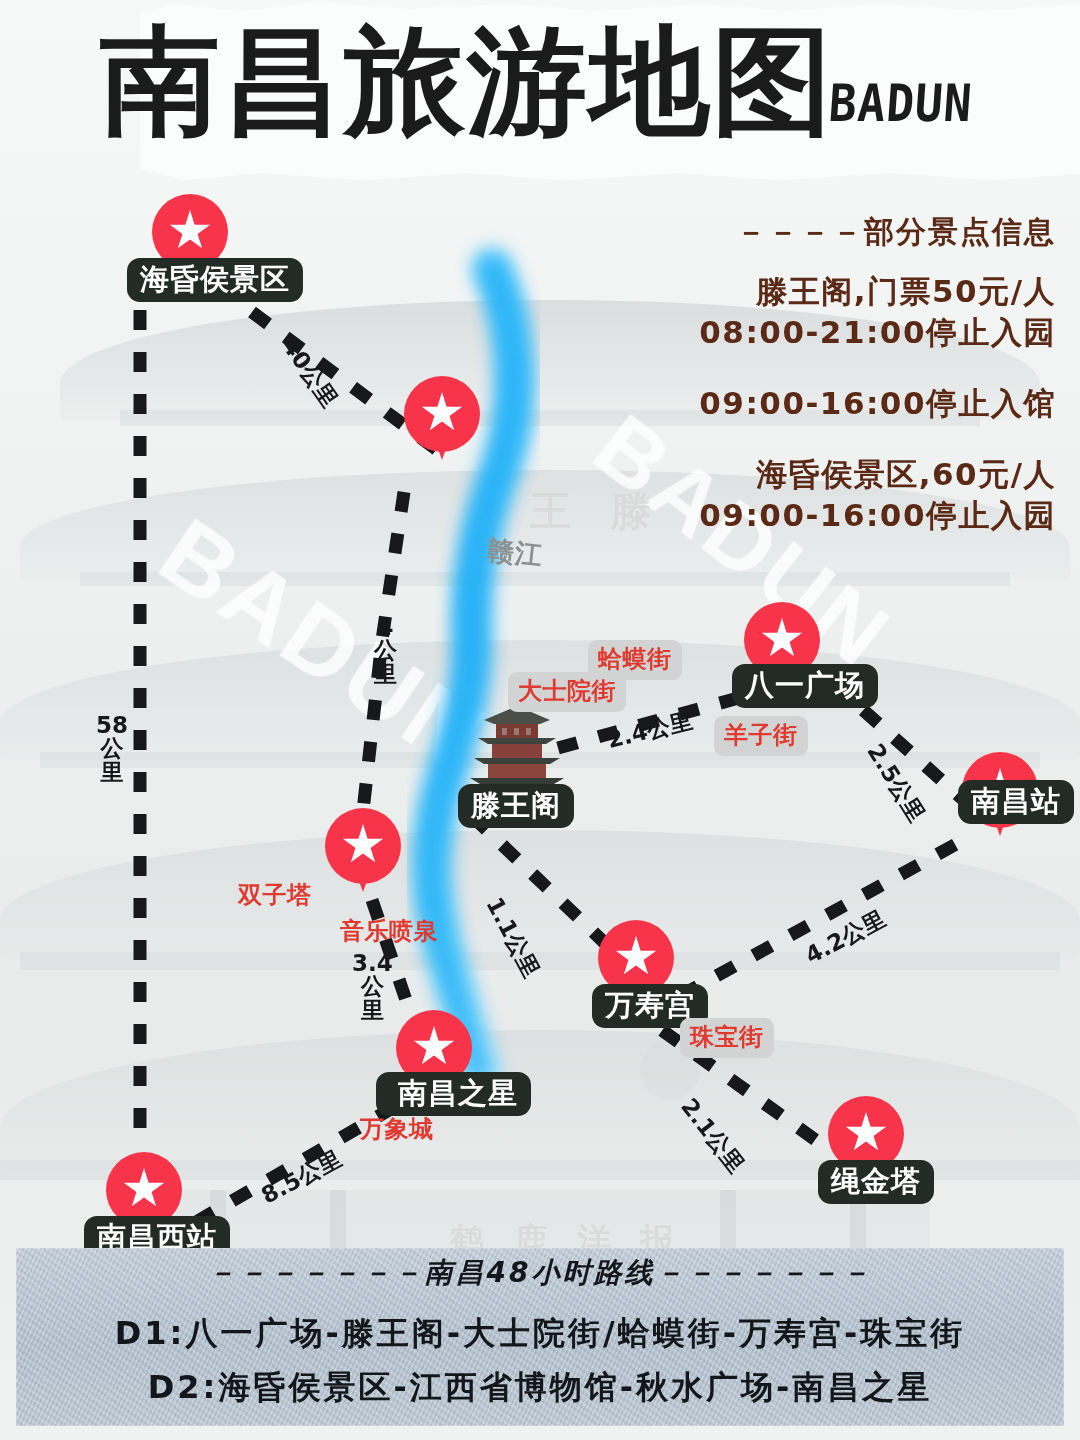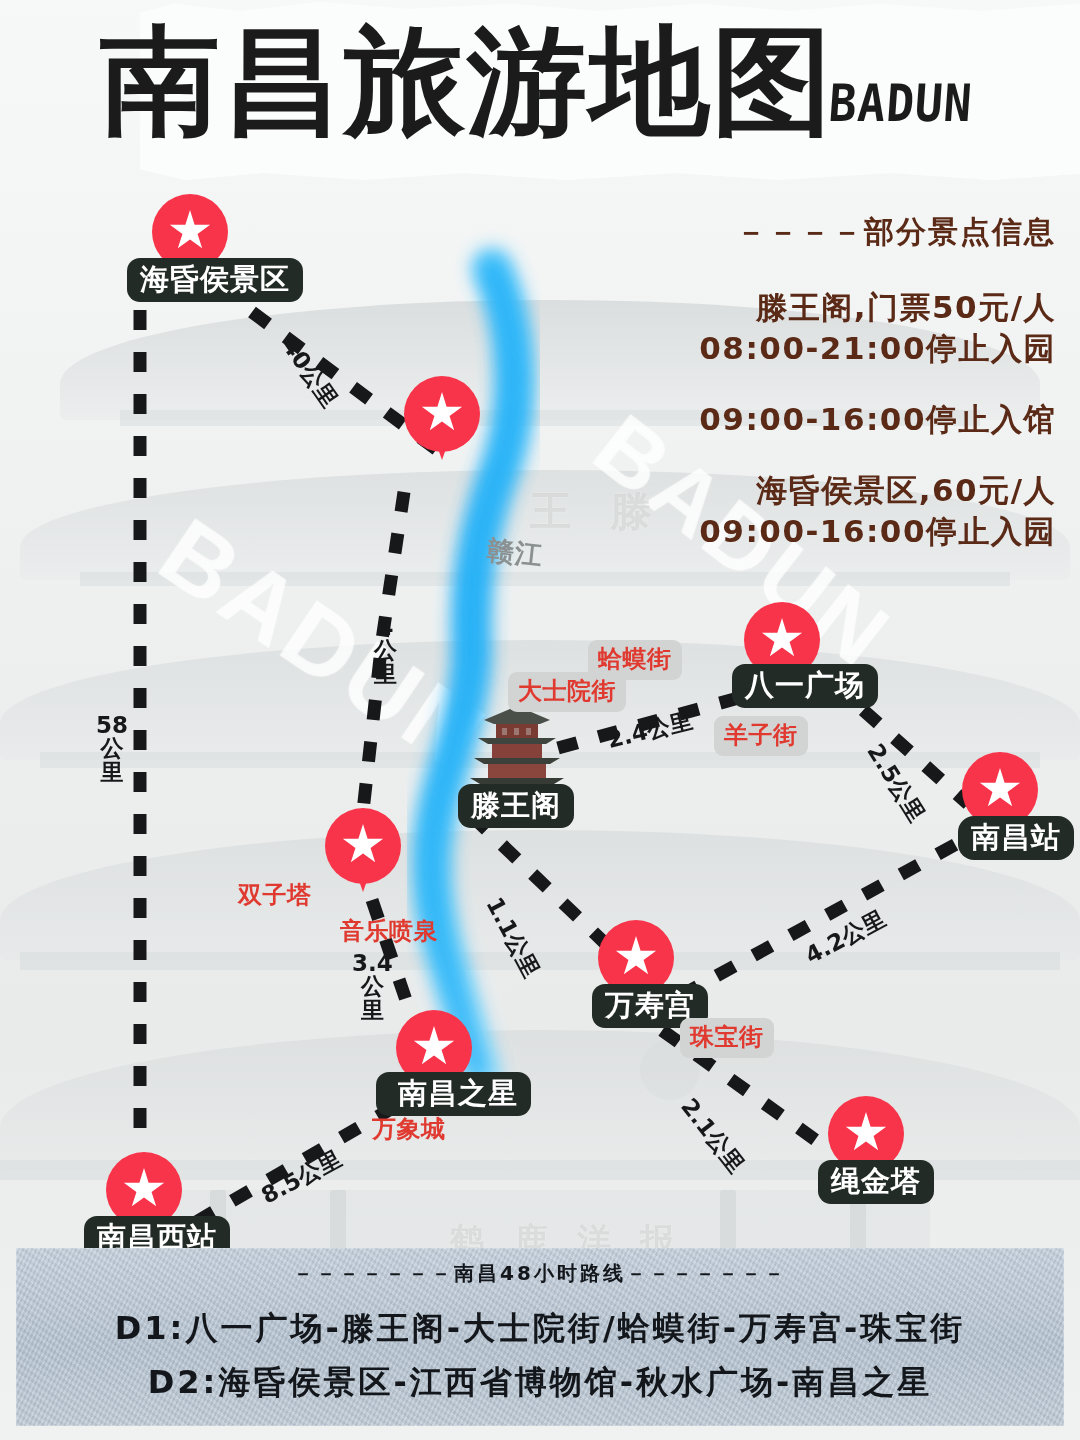--- a/index.html
+++ b/index.html
@@ -114,21 +114,21 @@
   
   .pagoda{position:absolute;left:462px;top:700px;width:110px;height:108px;}
 
   
   .info{
     position:absolute;right:24px;top:212px;width:560px;text-align:right;
     color:#5a2a17;
     font-family:"DejaVu Sans","Liberation Sans",sans-serif;
   }
   .info .hd{
-    font-size:30px;font-weight:900;letter-spacing:2px;margin-bottom:34px;
+    font-size:30px;font-weight:900;letter-spacing:2px;margin-bottom:18px;
   }
   .info .blk{margin-bottom:30px;}
   .info .l1{font-size:31px;font-weight:900;letter-spacing:1.5px;line-height:1.32;}
   .info .l2{font-size:31px;font-weight:900;letter-spacing:1.5px;line-height:1.32;}
 
   
   .bottom{
     position:absolute;left:16px;bottom:14px;width:1048px;height:178px;
     background:#b9c6d2;
     background-image:
@@ -136,21 +136,21 @@
       repeating-linear-gradient(35deg,rgba(255,255,255,.10) 0 3px,rgba(0,0,0,.03) 3px 6px),
       linear-gradient(180deg,#c3cedb 0%,#b3c1cf 55%,#bdc9d5 100%);
     color:#13171b;
     font-family:"DejaVu Sans","Liberation Sans",sans-serif;
     display:flex;flex-direction:column;align-items:center;justify-content:center;
     box-shadow:inset 0 0 0 1px rgba(255,255,255,.18);
   }
   .bottom .ln{
     font-size:33px;font-weight:900;letter-spacing:2.5px;white-space:nowrap;
   }
-  .bottom .ln.head{font-size:20px;margin-bottom:20px;letter-spacing:3px;}
+  .bottom .ln.head{font-size:28px;margin-bottom:20px;letter-spacing:3px;font-style:italic;}
   .bottom .ln.route{font-size:32px;margin-bottom:10px;letter-spacing:3px;text-align:right;}
 </style>
 </head>
 <body>
 
 <div id="page">
 
   <div class="bg-art">
     <div class="roof" style="left:60px;top:300px;width:980px;height:120px;"></div>
     <div class="slabL" style="left:120px;top:410px;width:860px;height:16px;"></div>
@@ -288,21 +288,21 @@
     <div class="tail"></div>
     <div class="star"></div>
   </div>
   <div class="badge" style="left:732px;top:664px;">八一广场</div>
 
   <div class="pin" style="left:962px;top:752px;">
     <div class="bulb"></div>
     <div class="tail"></div>
     <div class="star"></div>
   </div>
-  <div class="badge" style="left:958px;top:816px;border-radius:16px;">南昌站</div>
+  <div class="badge" style="left:958px;top:780px;">南昌站</div>
 
   <div class="pin" style="left:325px;top:808px;">
     <div class="bulb"></div>
     <div class="tail"></div>
     <div class="star"></div>
   </div>
 
   <div class="pin" style="left:598px;top:920px;">
     <div class="bulb"></div>
     <div class="tail"></div>
@@ -330,21 +330,21 @@
     <div class="star"></div>
   </div>
   <div class="badge" style="left:84px;top:1216px;">南昌西站</div>
 
   <div class="street" style="left:588px;top:640px;">蛤蟆街</div>
   <div class="street" style="left:508px;top:672px;">大士院街</div>
   <div class="street" style="left:714px;top:716px;">羊子街</div>
   <div class="street plain" style="left:236px;top:876px;">双子塔</div>
   <div class="street plain" style="left:338px;top:912px;">音乐喷泉</div>
   <div class="street" style="left:680px;top:1018px;">珠宝街</div>
-  <div class="street plain" style="left:370px;top:1110px;">万象城</div>
+  <div class="street plain" style="left:358px;top:1110px;">万象城</div>
 
   <div class="dist" style="left:300px;top:332px;transform:rotate(55deg);transform-origin:left top;">40公里</div>
 
   <div class="dist stack" style="left:96px;top:714px;">58<br>公<br>里</div>
 
   <div class="dist stack" style="left:374px;top:616px;">4<br>公<br>里</div>
 
   <div class="dist" style="left:604px;top:726px;transform:rotate(-14deg);transform-origin:left top;">2.4公里</div>
 
   <div class="dist" style="left:886px;top:738px;transform:rotate(58deg);transform-origin:left top;">2.5公里</div>

